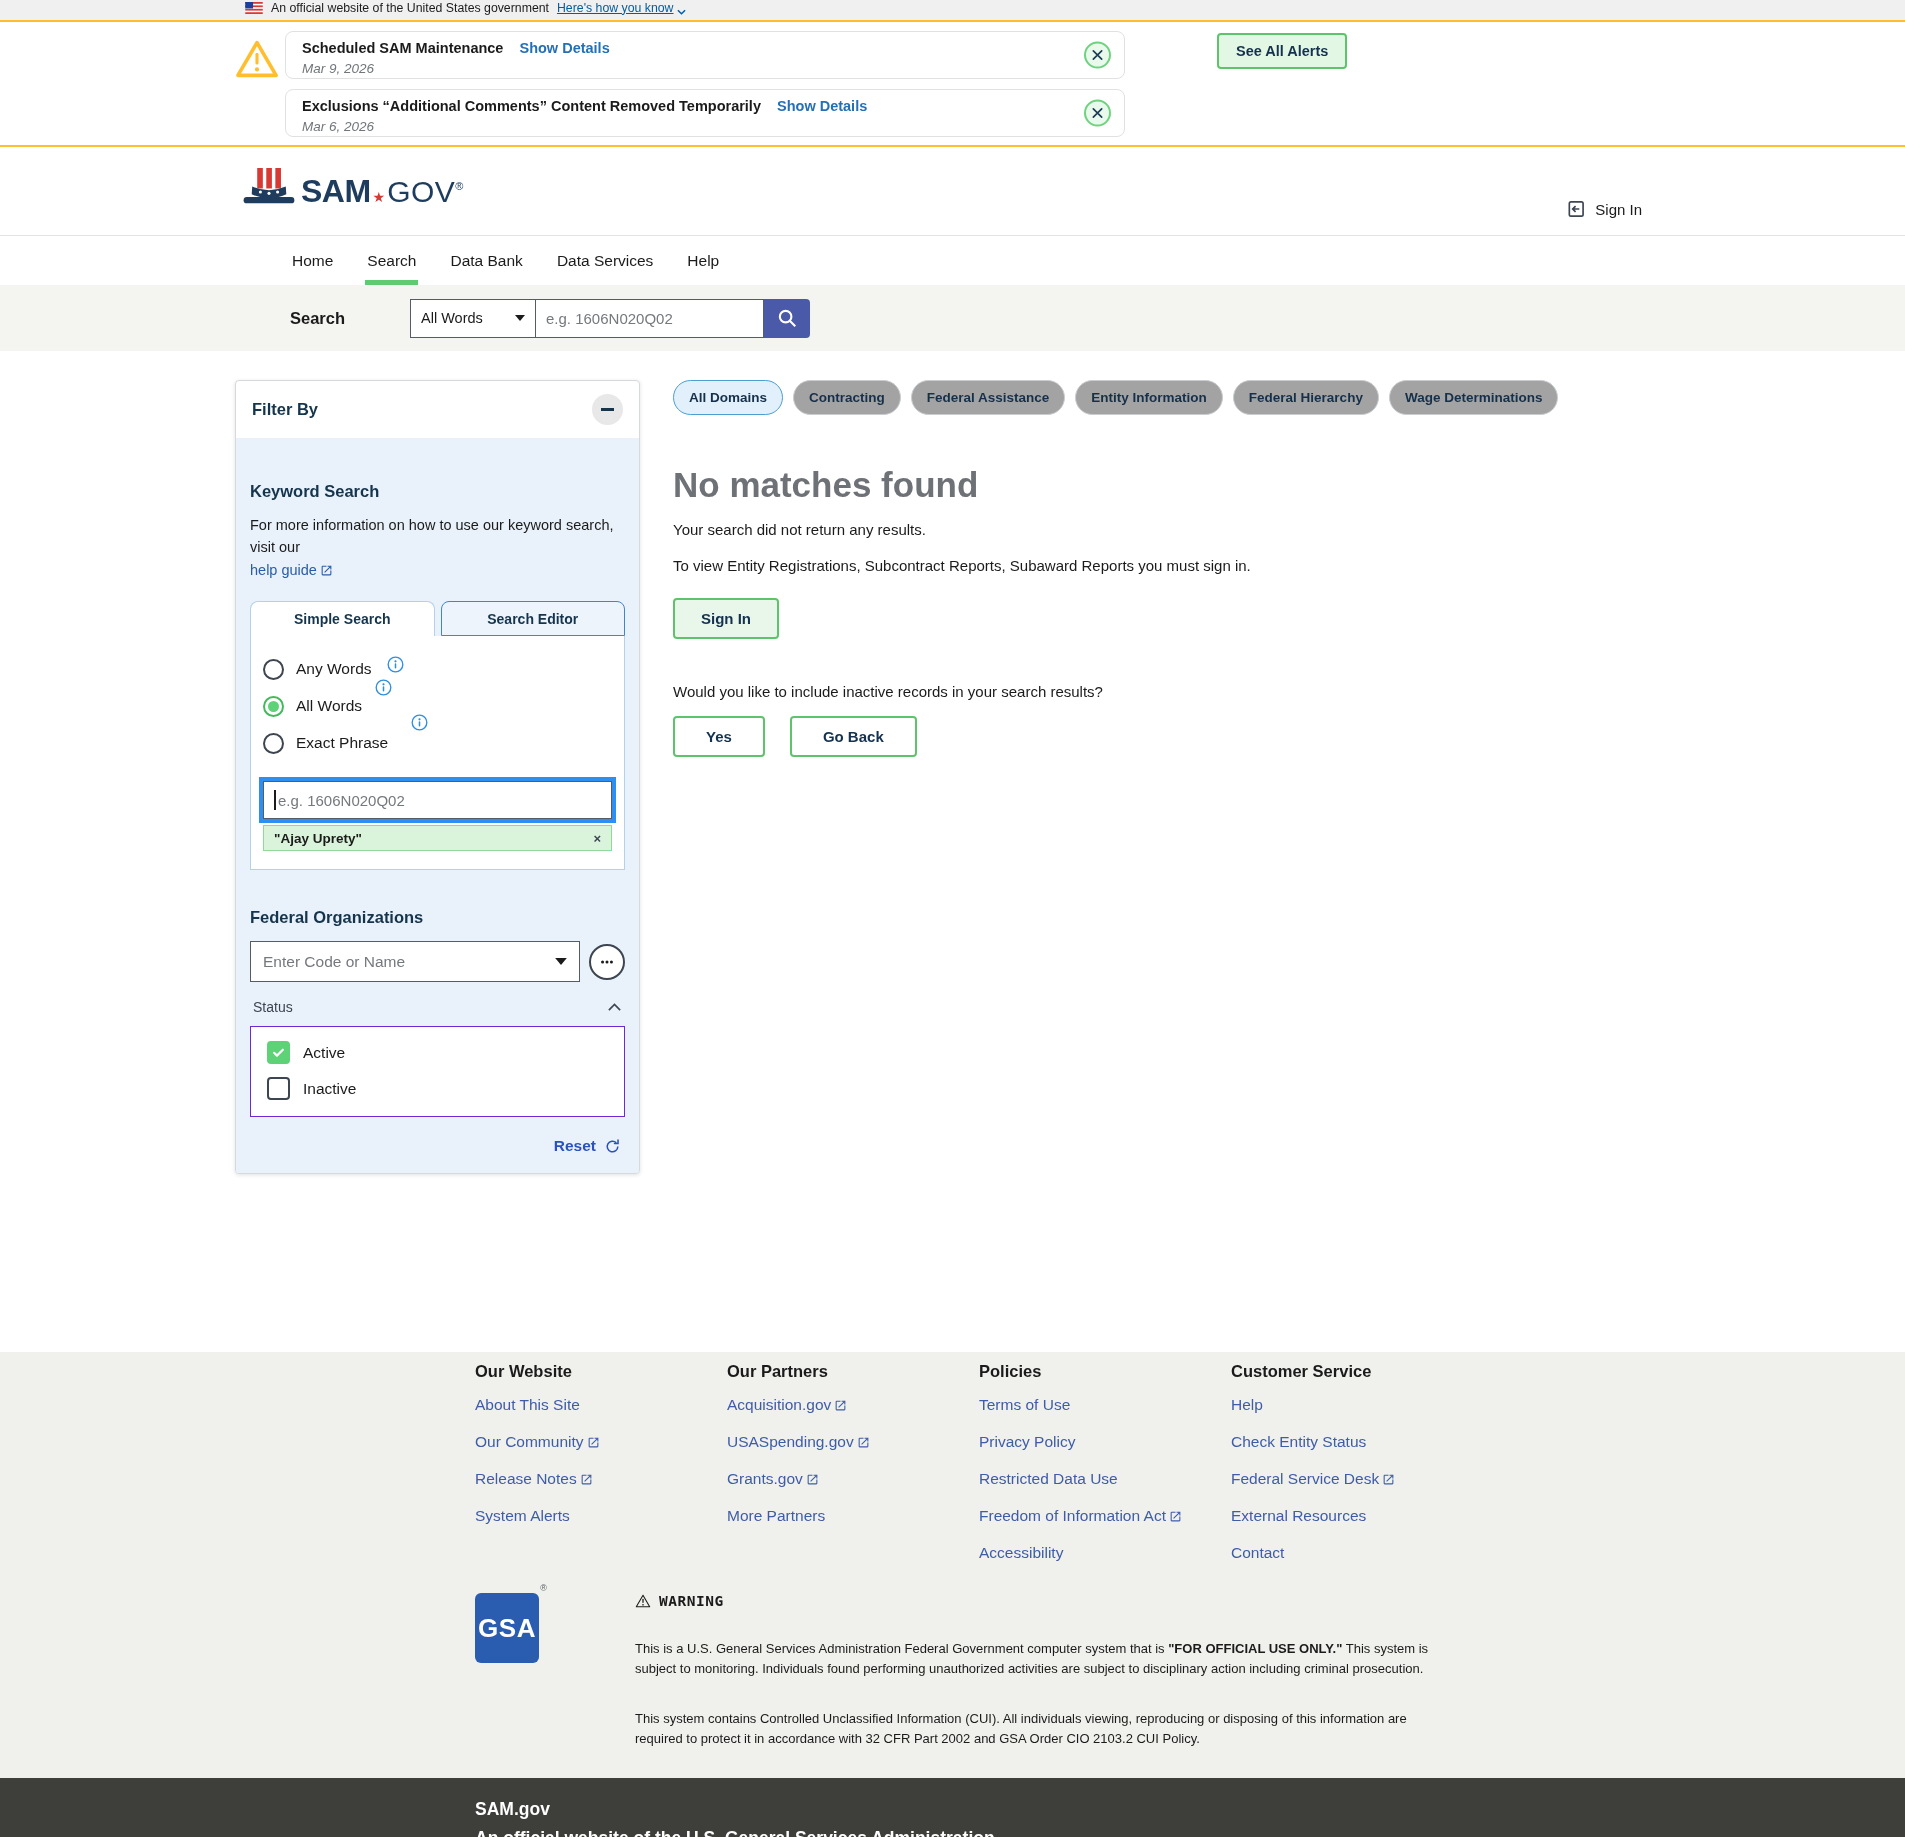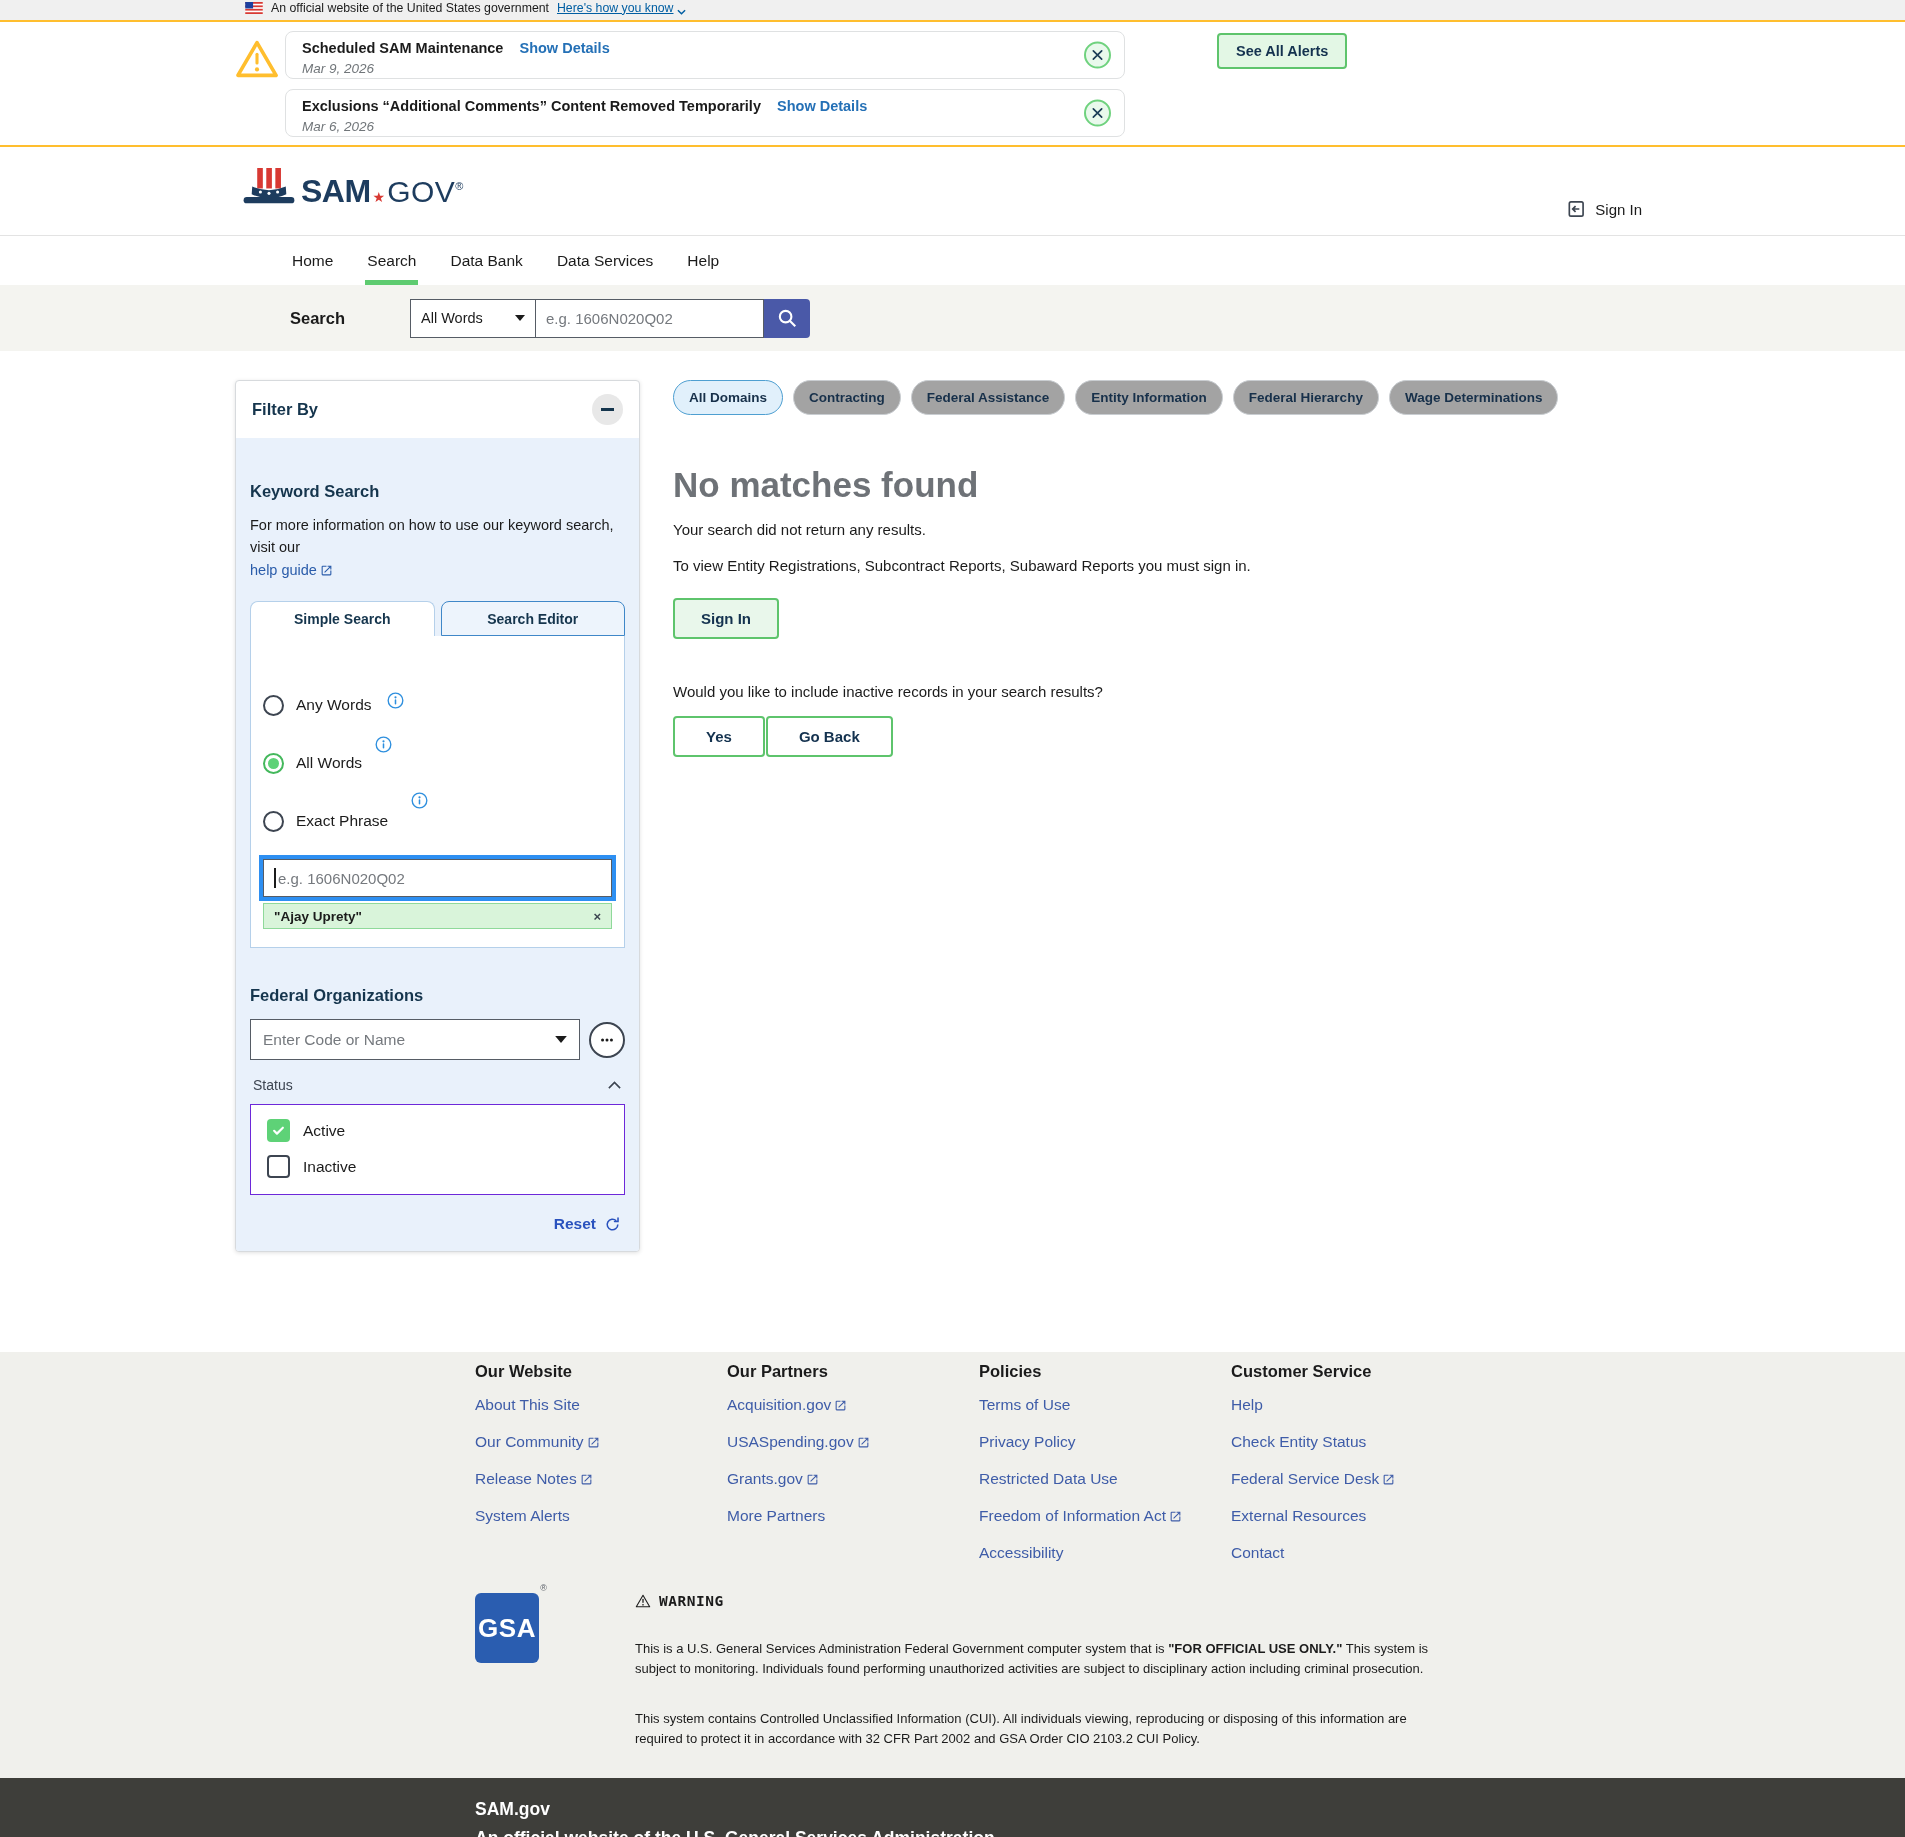--- a/index.html
+++ b/index.html
@@ -65,21 +65,21 @@
   .kw-head, .fo-head { font-size:16.5px; font-weight:700; color:#15354d; }
   .kw-head { padding-top:44px; }
   .kw-text { font-size:14.5px; line-height:1.55; margin-top:13px; }
   .kw-link { color:#2a5caa; }
   .ext-ic { vertical-align:-2px; margin-left:3px; }
   .tabs { display:flex; margin-top:20px; gap:6px; }
   .tab { flex:1; height:35px; display:flex; align-items:center; justify-content:center; font-weight:700; font-size:14px; color:#15354d; border-radius:8px 8px 0 0; cursor:pointer; }
   .tab.active { background:#fff; border:1px solid #b5d0ea; border-bottom:none; }
   .tab.inactive { background:#edf4fc; border:1px solid #3f87c8; }
   .tab-panel { background:#fff; border:1px solid #b5d0ea; border-top:none; padding:22px 12px 18px; }
-  .radio-row { position:relative; display:flex; align-items:center; gap:12px; height:22px; margin-bottom:15px;margin-top:36px; }
+  .radio-row { position:relative; display:flex; align-items:center; gap:12px; height:22px; margin-bottom:15px; }
   .radio { width:21px; height:21px; border:2px solid #3d4551; border-radius:50%; background:#fff; flex:none; }
   .radio.sel { border-color:#44b85c; display:flex; align-items:center; justify-content:center; }
   .radio.sel i { display:block; width:11px; height:11px; border-radius:50%; background:#5ed277; }
   .radio-label { font-size:15.5px; }
   .info-abs1 { margin-left:3px; position:relative; top:-3px; }
   .info-abs2 { position:absolute; left:112px; top:-16px; }
   .info-abs3 { position:absolute; left:148px; top:-18px; }
   .kw-input-wrap { position:relative; margin-top:27px; }
   .kw-input { width:100%; height:38px; border:1px solid #565c65; box-shadow:0 0 0 4px #2d8ff2; padding:0 10px 0 14px; font-size:15px; background:#fff; }
   .caret { position:absolute; left:11px; top:9px; width:1.5px; height:20px; background:#1b1b1b; }
@@ -106,21 +106,21 @@
   .result-col { flex:1; }
   .pills { display:flex; gap:10px; }
   .pill { height:35px; padding:0 15px; display:flex; align-items:center; border-radius:18px; font-weight:700; font-size:13.5px; color:#17304a; background:#a3a3a3; border:1px solid #c9cdd1; }
   .pill.active { background:#e1f0fb; border-color:#4e9fd1; }
   .results { margin-top:50px; }
   .r-heading { font-size:35px; font-weight:700; color:#6e7277; }
   .r-line1 { margin-top:16px; font-size:15px; }
   .r-line2 { margin-top:17px; font-size:15px; max-width:690px; line-height:1.5; }
   .btn-green { margin-top:20px; height:41px; padding:0 26px; background:#e9f7eb; border:2px solid #5ec46c; border-radius:4px; font-weight:700; font-size:15px; color:#14324f; }
   .r-question { margin-top:44px; font-size:15px; }
-  .btn-row { margin-top:16px; display:flex; gap:1px; }
+  .btn-row { margin-top:16px; display:flex; gap:25px; }
   .btn-outline { height:41px; padding:0 31px; background:#fff; border:2px solid #5ec46c; border-radius:4px; font-weight:700; font-size:15px; color:#14324f; }
 
   
   .footer-light { background:#f0f0ec; height:426px; padding-top:10px; overflow:hidden; }
   .f-cols { display:flex; padding-left:240px; }
   .f-col { width:252px; }
   .f-col h3 { font-size:16.5px; color:#1b1b1b; }
   .f-col ul { list-style:none; margin-top:15px; }
   .f-col li { margin-bottom:19px; font-size:15.5px; }
   .f-col a { color:#3e5ca8; }

